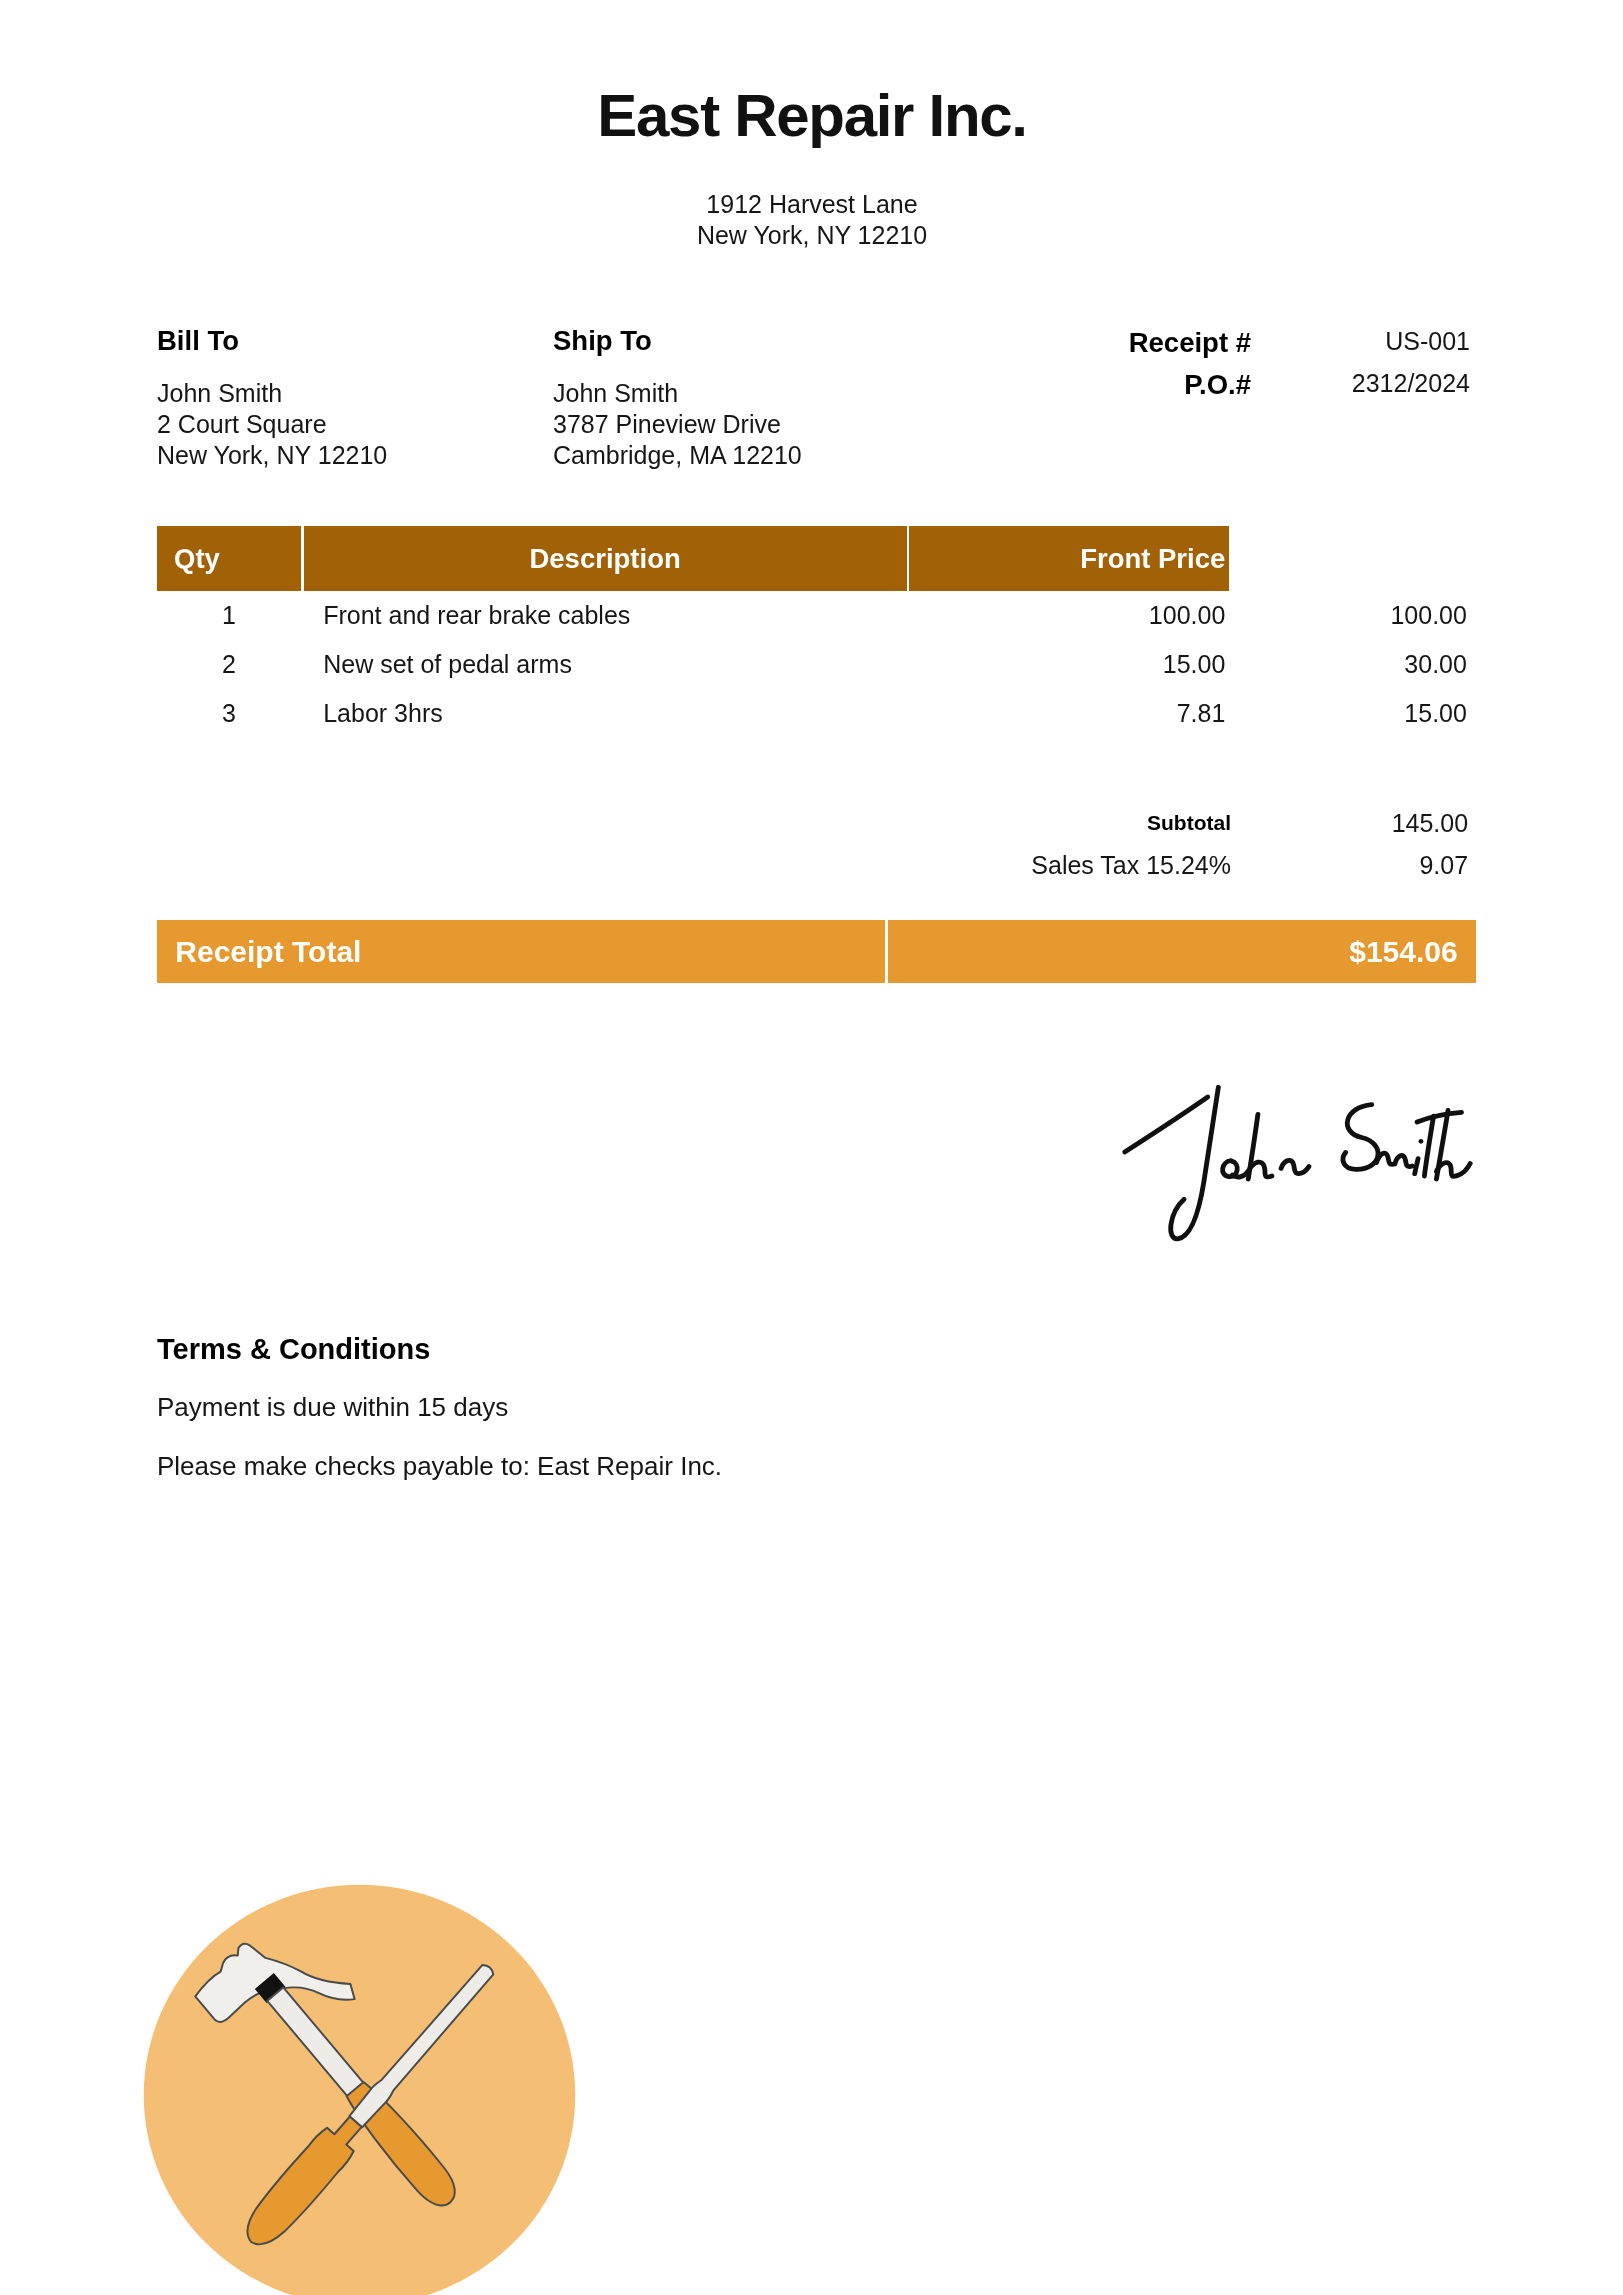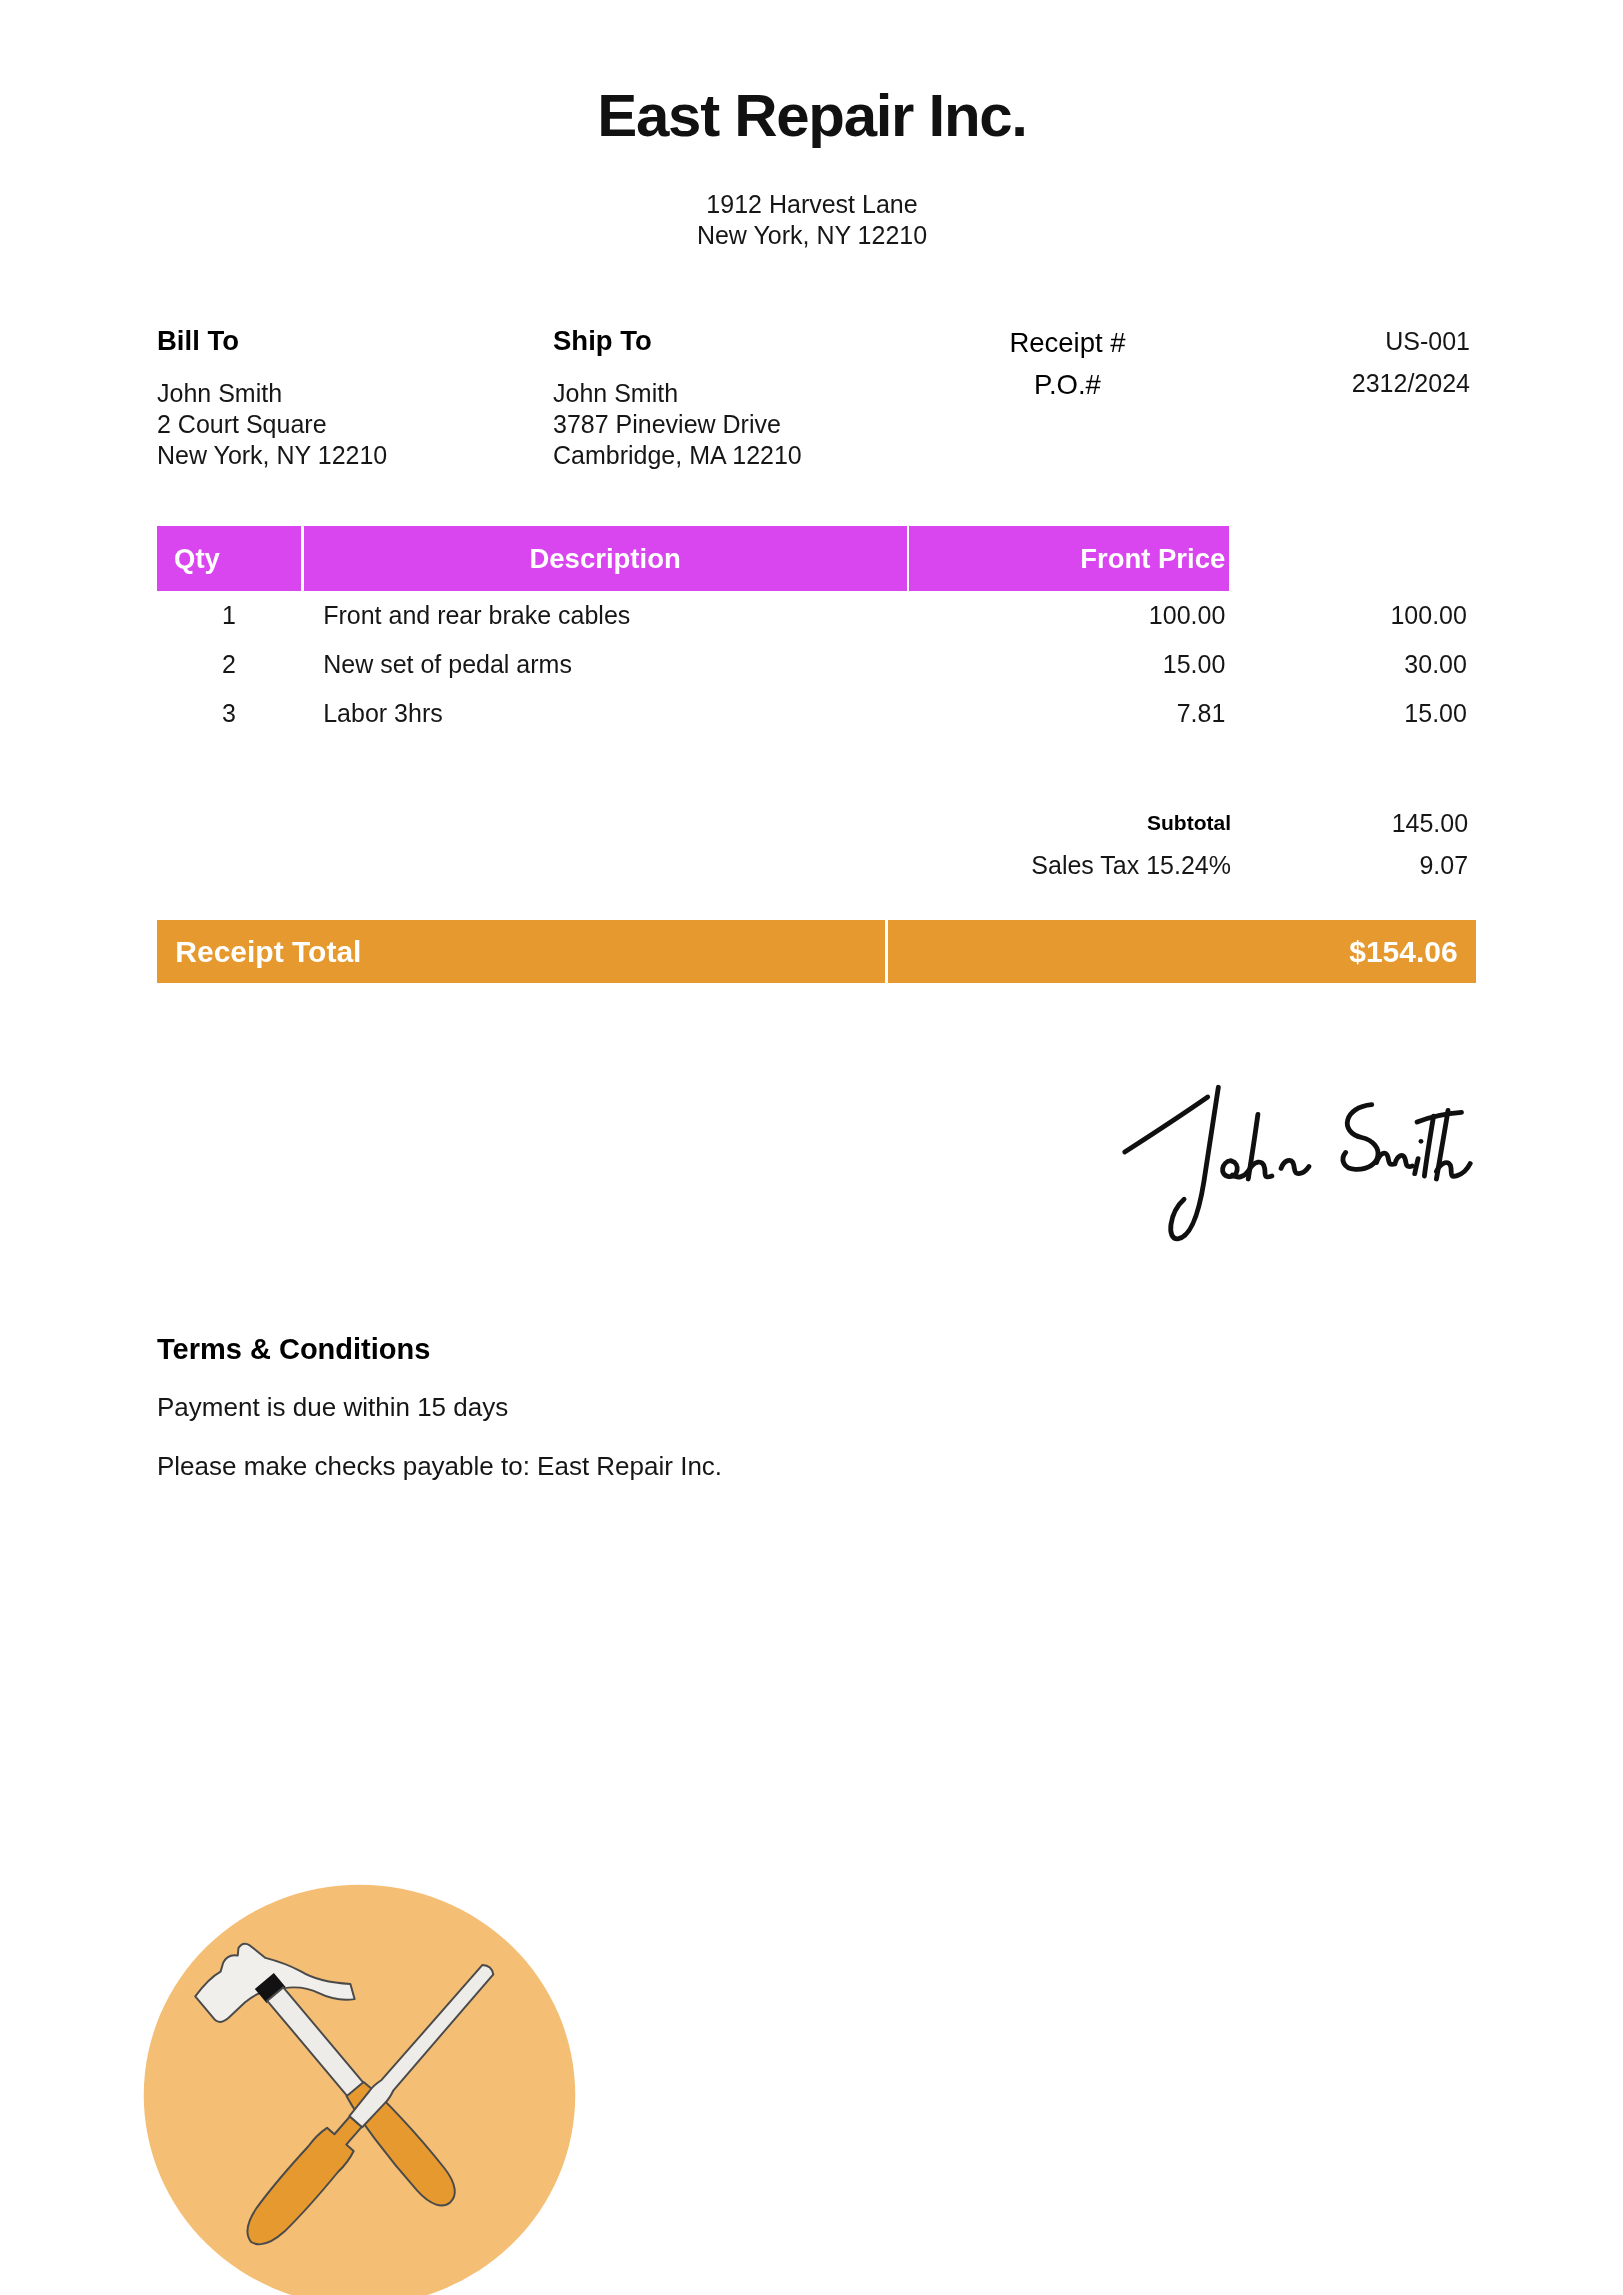--- a/index.html
+++ b/index.html
@@ -23,31 +23,31 @@
     text-align:center;font-size:25px;line-height:31px;color:#161616;
   }
   
   .section-label{font-size:27.5px;font-weight:700;color:#000;}
   .bill-to-label{position:absolute;top:325px;left:157px;}
   .ship-to-label{position:absolute;top:325px;left:553px;}
   .address-block{position:absolute;top:378px;font-size:25px;line-height:31px;color:#161616;}
   .bill-to-block{left:157px;}
   .ship-to-block{left:553px;}
   .meta-row{position:absolute;left:884px;width:586px;display:flex;}
-  .meta-row .meta-label{width:367px;text-align:center;font-size:27.5px;font-weight:400;color:#000;}
+  .meta-row .meta-label{width:367px;text-align:right;font-size:27.5px;font-weight:700;color:#000;}
   .meta-row .meta-value{flex:1;text-align:right;font-size:25px;color:#161616;}
   .meta-row-1{top:327px;}
   .meta-row-2{top:369px;}
   
   .items-header{
     position:absolute;left:157px;top:526px;width:1319px;height:65px;
     display:flex;background:#ffffff;
   }
   .items-header .cell{
-    background:#d946ef;color:#ffffff;font-size:27.5px;font-weight:700;
+    background:#a16207;color:#ffffff;font-size:27.5px;font-weight:700;
     display:flex;align-items:center;height:100%;box-sizing:border-box;
   }
   .cell.c-qty{width:144px;padding-left:17px;}
   .cell.c-desc{width:603px;justify-content:center;margin-left:2.6px;}
   .cell.c-unit{width:320px;justify-content:flex-end;padding-right:3.9px;margin-left:2.6px;}
   .cell.c-amt{width:243px;justify-content:flex-end;padding-right:7.9px;margin-left:2.6px;}
   .items-rows{position:absolute;left:157px;top:591px;width:1319px;}
   .item-row{display:flex;height:49px;align-items:center;font-size:25px;color:#161616;}
   .item-row .r-qty{width:144px;text-align:center;}
   .item-row .r-desc{width:603px;padding-left:19.6px;margin-left:2.6px;box-sizing:border-box;}

